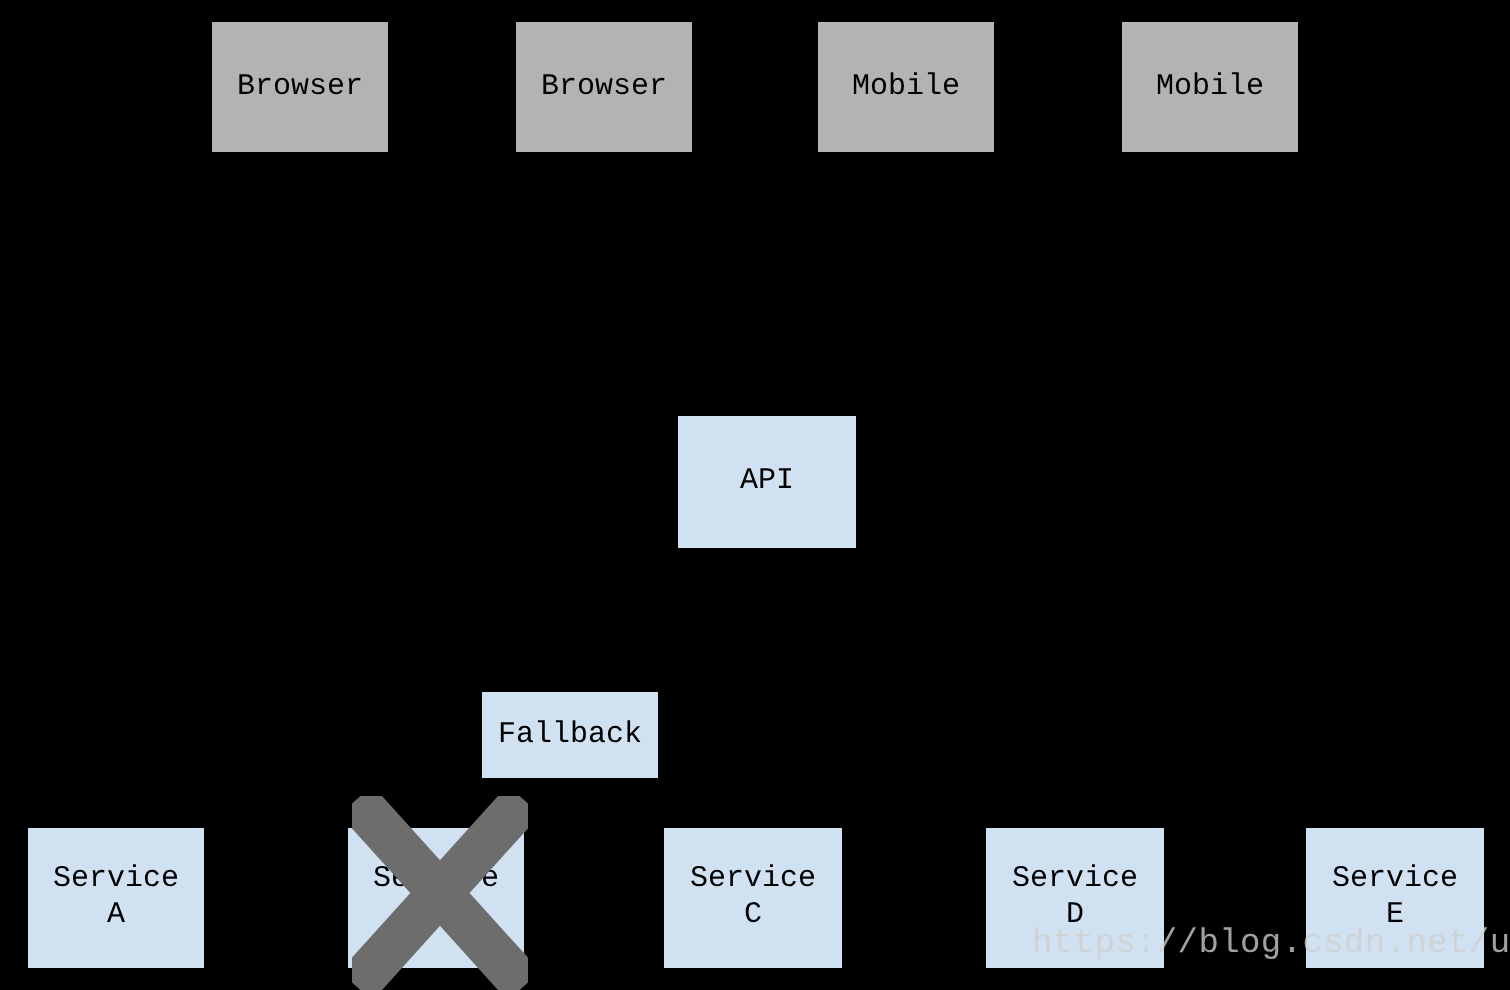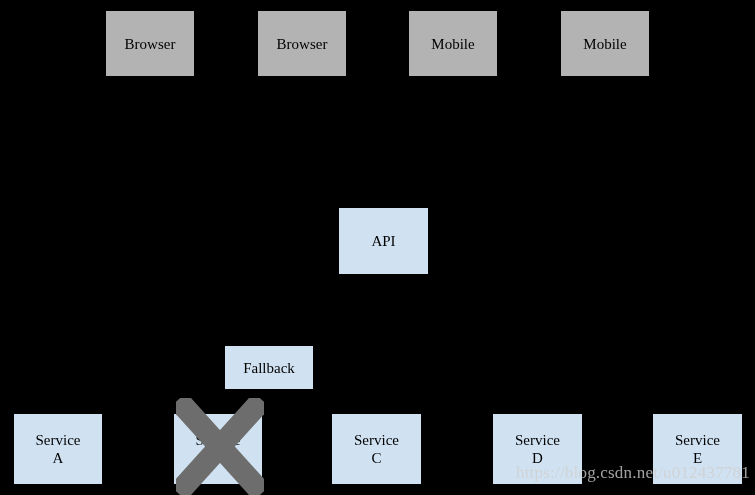--- a/index.html
+++ b/index.html
@@ -6,21 +6,21 @@
     margin: 0;
     padding: 0;
     background: #000000;
   }
   #canvas {
     position: relative;
     width: 755px;
     height: 495px;
     background: #000000;
     overflow: hidden;
-    font-family: Liberation Serif, serif;
+    font-family: Liberation Mono, monospace;
   }
   #edges {
     position: absolute;
     left: 0;
     top: 0;
     width: 755px;
     height: 495px;
     pointer-events: none;
   }
   .node {
@@ -75,21 +75,21 @@
         <line x1="377" y1="276" x2="688" y2="411" marker-end="url(#arrowhead)"></line>
       </g>
   </svg>
 
   <div id="node-layer">
       <div class="node client" style="left: 105px; top: 10px; width: 90px; height: 67px; background: rgb(179, 179, 179);">Browser</div>
       <div class="node client" style="left: 257px; top: 10px; width: 90px; height: 67px; background: rgb(179, 179, 179);">Browser</div>
       <div class="node client" style="left: 408px; top: 10px; width: 90px; height: 67px; background: rgb(179, 179, 179);">Mobile</div>
       <div class="node client" style="left: 560px; top: 10px; width: 90px; height: 67px; background: rgb(179, 179, 179);">Mobile</div>
       <div class="node svc" style="left: 338px; top: 207px; width: 91px; height: 68px; background: rgb(208, 226, 242);">API</div>
-      <div class="node svc" style="left: 224px; top: 345px; width: 90px; height: 45px; background: rgb(208, 226, 242);">Fallback</div>
+      <div class="node svc" style="left: 240px; top: 345px; width: 90px; height: 45px; background: rgb(208, 226, 242);">Fallback</div>
       <div class="node svc" style="left: 13px; top: 413px; width: 90px; height: 72px; background: rgb(208, 226, 242);">Service
 A</div>
       <div class="node svc" style="left: 173px; top: 413px; width: 90px; height: 72px; background: rgb(208, 226, 242);">Service
 B</div>
       <div class="node svc" style="left: 331px; top: 413px; width: 91px; height: 72px; background: rgb(208, 226, 242);">Service
 C</div>
       <div class="node svc" style="left: 492px; top: 413px; width: 91px; height: 72px; background: rgb(208, 226, 242);">Service
 D</div>
       <div class="node svc" style="left: 652px; top: 413px; width: 91px; height: 72px; background: rgb(208, 226, 242);">Service
 E</div>

